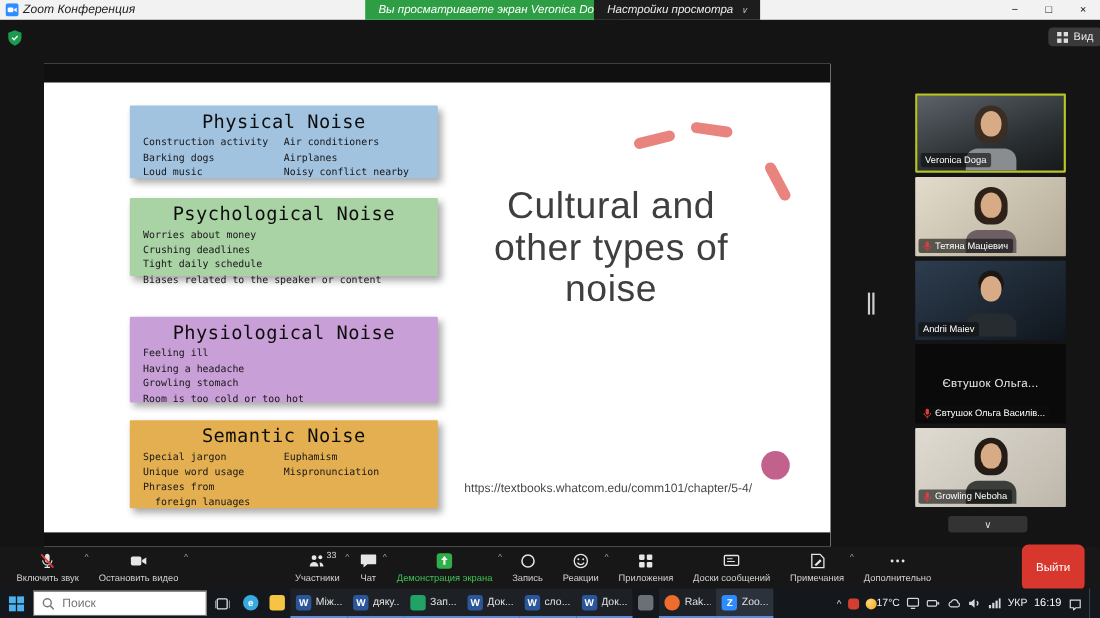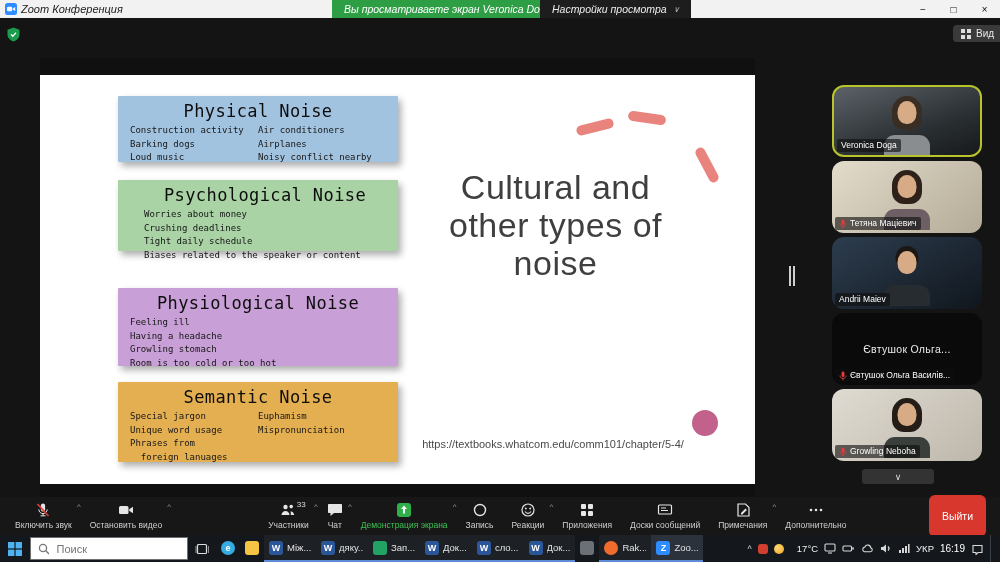--- a/index.html
+++ b/index.html
@@ -56,22 +56,22 @@
     text-align:center; color:#3f3f3f; font-size:34px; line-height:38px;
     font-weight:400; letter-spacing:.5px; }
   .dash { position:absolute; width:38px; height:10px; border-radius:6px; }
   .accent-dot { position:absolute; left:652px; top:352px; width:26px; height:26px;
     border-radius:50%; }
   .source-url { position:absolute; left:318px; top:380px; width:390px;
     text-align:center; color:#4a4a4a; font-size:11px; }
 
   
   .sidebar { position:absolute; left:832px; top:67px; width:133px; height:412px; }
-  .tile { position:absolute; left:0; width:150px; height:72px; overflow:hidden;
-    border-radius:12px; cursor:pointer; }
+  .tile { position:absolute; left:0; width:137px; height:72px; overflow:hidden;
+    border-radius:1px; cursor:pointer; }
   .tile.speaking { border:2px solid #b8c42a; }
   .tile-0{background:linear-gradient(160deg,#5c6268 0%,#2b3134 60%,#17191b 100%);}
   .tile-1{background:linear-gradient(140deg,#e3dccb,#b3ab97);}
   .tile-2{background:linear-gradient(150deg,#2d3d4f,#10161d);}
   .tile-3{background:#0a0a0a;}
   .tile-4{background:linear-gradient(140deg,#e0dbd2,#bdb7ab);}
   .avatar { position:absolute; left:50%; top:9px; transform:translateX(-50%);
     width:48px; height:60px; }
   .hair { position:absolute; left:50%; transform:translateX(-50%); top:0;
     width:30px; height:34px; border-radius:15px 15px 12px 12px; background:#2a211c; }
@@ -127,21 +127,21 @@
     display:flex; align-items:center; justify-content:center;
     color:#fff; font-size:9px; font-weight:bold; }
   .app-ic.round { border-radius:50%; }
   .tb-app .albl { font-size:9.5px; color:#e2e2e2; white-space:nowrap;
     overflow:hidden; max-width:28px; }
   .tb-app .albl:empty { display:none; }
   .tray { margin-left:auto; display:flex; align-items:center; gap:6px;
     padding-right:6px; height:27px; }
   .tray-txt { font-size:9.5px; color:#eee; }
   .tray-ic { display:flex; align-items:center; cursor:pointer; }
-  .weather { display:flex; align-items:center; gap:13px; cursor:pointer; }
+  .weather { display:flex; align-items:center; gap:0; cursor:pointer; }
   .sun { width:10px; height:10px; border-radius:50%;
     background:radial-gradient(circle at 35% 35%, #ffd977, #f0a31f); }
   .chev-up { font-size:9px; color:#ddd; cursor:pointer; }
   .red-dot-ic { width:10px; height:10px; border-radius:3px; background:#d23f31; cursor:pointer; }
   .time-block { font-size:10px; color:#fff; text-align:center; cursor:pointer; }
   .show-desktop { width:4px; height:27px; border-left:1px solid #3a4047; cursor:pointer; }
 </style>
 </head>
 <body>
 
@@ -198,21 +198,21 @@
           <div class="line">Loud music</div>
         </div>
         <div class="col2">
           <div class="line">Air conditioners</div>
           <div class="line">Airplanes</div>
           <div class="line">Noisy conflict nearby</div>
         </div>
       </div>
     </div>
 
-    <div class="nbox" style="top: 122px; height: 71px; background: rgb(169, 210, 165); padding-left: 14px;">
+    <div class="nbox" style="top: 122px; height: 71px; background: rgb(169, 210, 165);">
       <h3>Psychological Noise</h3>
       <div class="cols">
         <div>
           <div class="line">Worries about money</div>
           <div class="line">Crushing deadlines</div>
           <div class="line">Tight daily schedule</div>
           <div class="line">Biases related to the speaker or content</div>
         </div>
       </div>
     </div>

